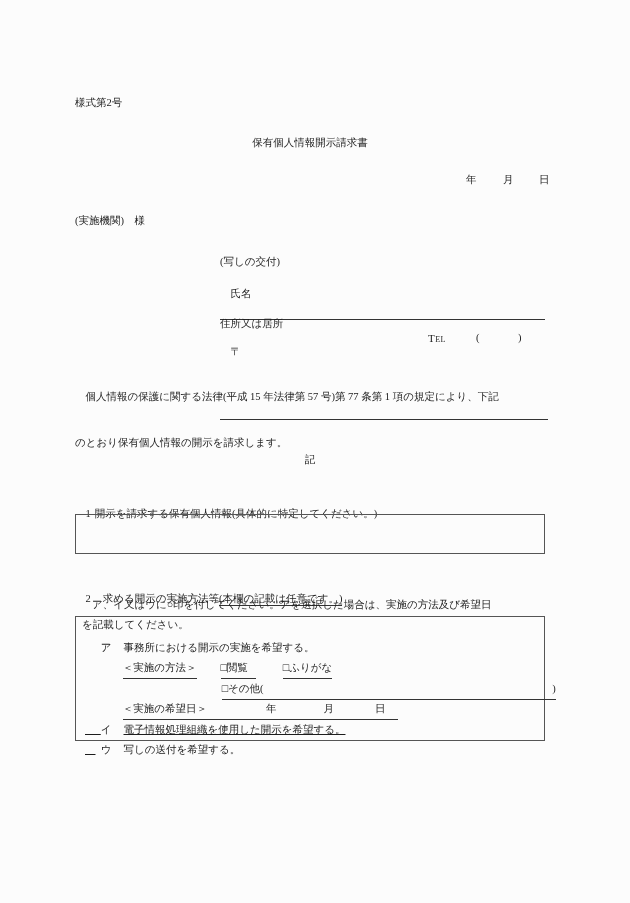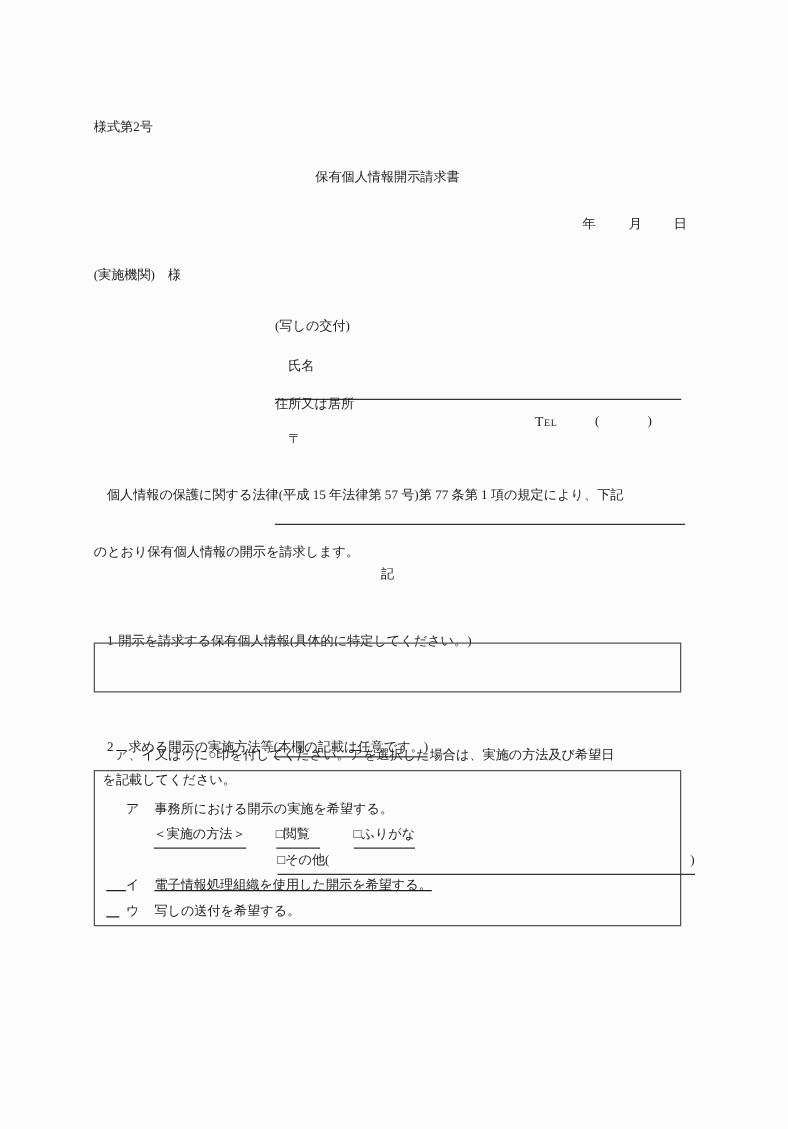--- a/index.html
+++ b/index.html
@@ -80,20 +80,23 @@
     </div>
 
     <div class="row" style="padding-left:31px;">
       <span class="useg">＜実施の方法＞</span><span class="useg" style="margin-left:24px; padding-right:8px;"><span>□</span><span>閲覧</span></span><span class="useg" style="margin-left:27px;"><span>□</span><span>ふりがな</span></span>
     </div>
 
     <div class="row" style="padding-left:130px;">
       <span class="useg otherline"><span><span>□</span><span>その他(</span></span><span>)</span></span>
     </div>
 
+    <div class="row" style="padding-left:31px;">
+      <span class="useg" style="padding-right:12px;"><span>＜実施の希望日＞</span><span style="margin-left:59px;">年</span><span style="margin-left:47px;">月</span><span style="margin-left:41px;">日</span></span>
+    </div>
 
     <div class="row" style="padding-left:9px;text-decoration:underline;">
       <span class="marker">イ</span><span class="rowlabel">電子情報処理組織を使用した開示を希望する。</span>
     </div>
 
     <div class="row" style="padding-left:9px;">
       <span class="marker">ウ</span><span class="rowlabel">写しの送付を希望する。</span>
     </div>
 
   </div>

